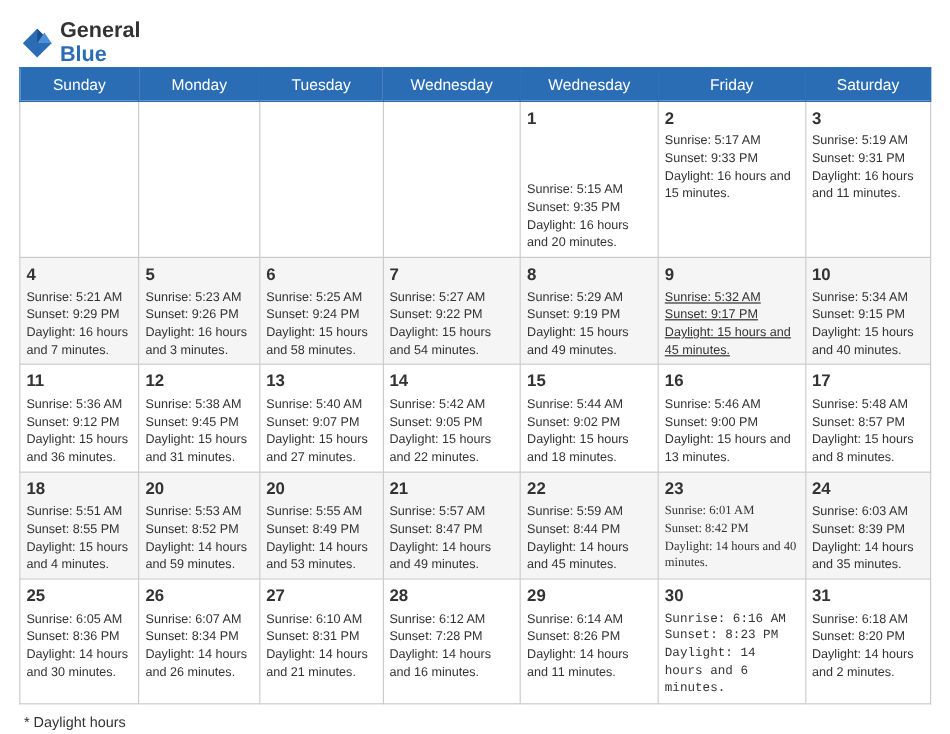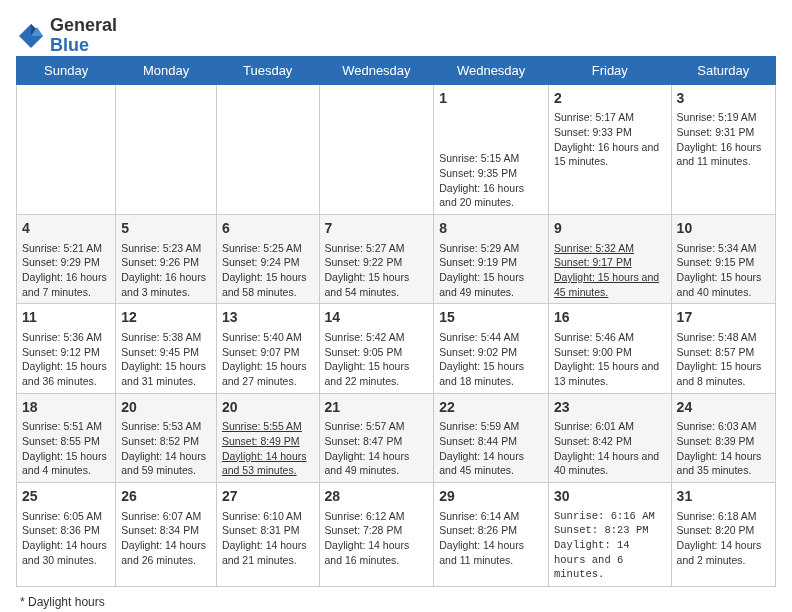--- a/index.html
+++ b/index.html
@@ -243,39 +243,39 @@
 Daylight: 15 hours and 4 minutes.</div>
         </td>
         <td>
           <span class="day-number">20</span>
           <div class="day-info" style="white-space: pre-line;">Sunrise: 5:53 AM
 Sunset: 8:52 PM
 Daylight: 14 hours and 59 minutes.</div>
         </td>
         <td>
           <span class="day-number">20</span>
-          <div class="day-info" style="white-space: pre-line; text-decoration: underline;">Sunrise: 5:55 AM
+          <div class="day-info" style="white-space: pre-line;">Sunrise: 5:55 AM
 Sunset: 8:49 PM
 Daylight: 14 hours and 53 minutes.</div>
         </td>
         <td>
           <span class="day-number">21</span>
           <div class="day-info" style="white-space: pre-line;">Sunrise: 5:57 AM
 Sunset: 8:47 PM
 Daylight: 14 hours and 49 minutes.</div>
         </td>
         <td>
           <span class="day-number">22</span>
           <div class="day-info" style="white-space: pre-line;">Sunrise: 5:59 AM
 Sunset: 8:44 PM
 Daylight: 14 hours and 45 minutes.</div>
         </td>
         <td>
           <span class="day-number">23</span>
-          <div class="day-info" style="white-space: pre-line;">Sunrise: 6:01 AM
+          <div class="day-info" style="white-space: pre-line; font-family: Liberation Serif, serif;">Sunrise: 6:01 AM
 Sunset: 8:42 PM
 Daylight: 14 hours and 40 minutes.</div>
         </td>
         <td>
           <span class="day-number">24</span>
           <div class="day-info" style="white-space: pre-line;">Sunrise: 6:03 AM
 Sunset: 8:39 PM
 Daylight: 14 hours and 35 minutes.</div>
         </td>
       </tr>

